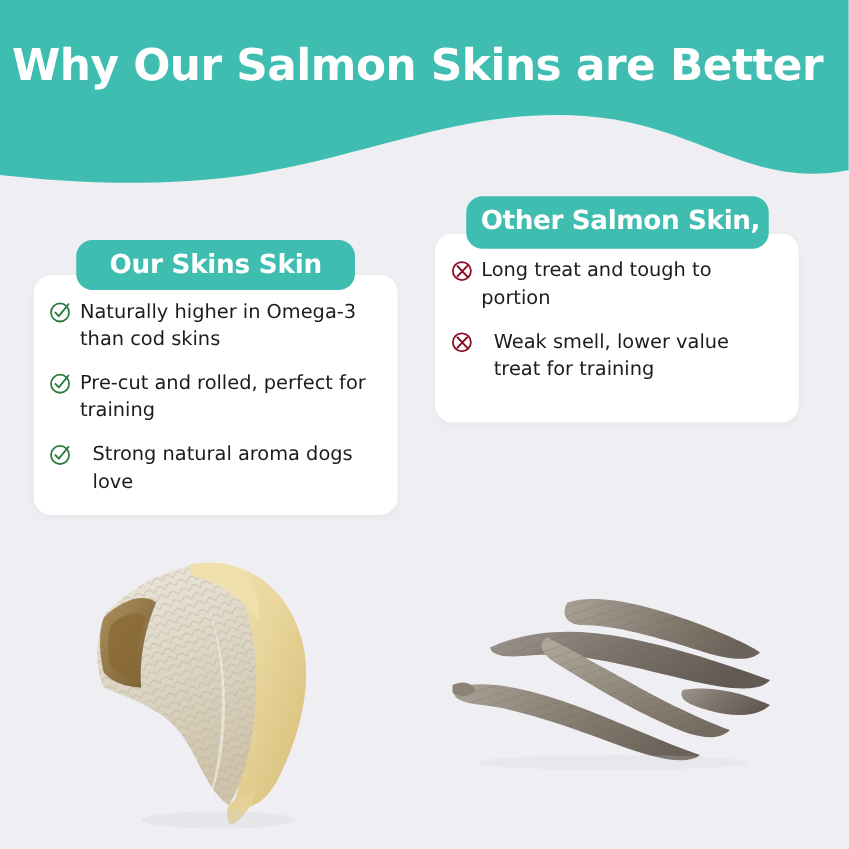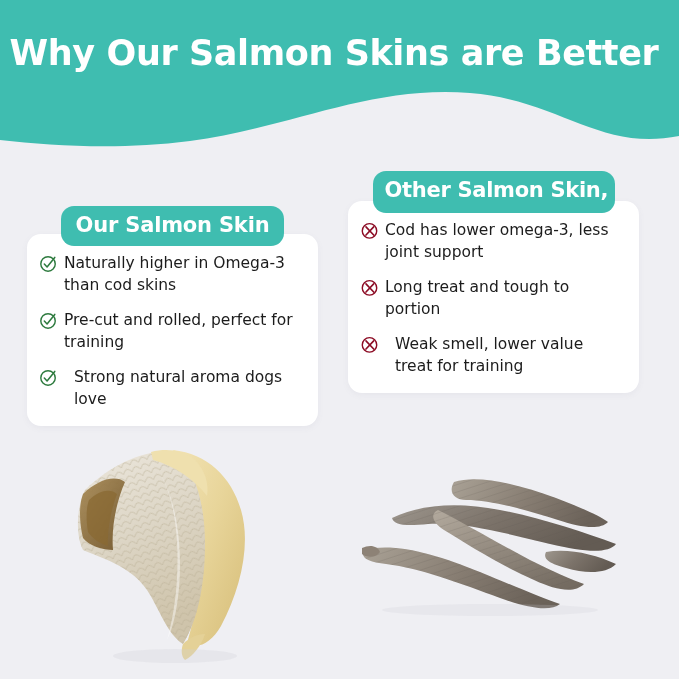--- a/index.html
+++ b/index.html
@@ -47,21 +47,21 @@
   
   .columns {
     position: absolute;
     top: 157px;
     left: 0;
     width: 679px;
     height: 290px;
   }
   .column {
     position: absolute;
-    top: 14px;
+    top: 0;
   }
   .column.left  { left: 27px;  width: 291px; }
   .column.right { left: 348px; width: 291px; }
 
   .badge {
     position: relative;
     z-index: 3;
     margin: 0 auto;
     background: #3fbdb0;
     color: #ffffff;
@@ -152,21 +152,21 @@
              C370,85 290,128 190,141
              C120,150 55,146 0,140 Z" fill="#3fbdb0"></path>
   </svg>
   <div class="header-title">Why Our Salmon Skins are Better</div>
 </div>
 
 <div class="columns">
 
   <div class="column left">
     <div class="badge one-line">
-      <span class="badge-line">Our Salmon Skin</span>
+      <span class="badge-line">Our Skins Skin</span>
     </div>
     <div class="card left-card">
       <ul class="feature-list">
         <li class="feature-item">
           <span class="feature-icon">
             <svg width="19" height="19" viewBox="0 0 20 20">
               <circle cx="9.5" cy="10.5" r="7.6" fill="none" stroke="#2d7a3e" stroke-width="1.5"></circle>
               <path d="M5.6,10.6 L8.5,13.6 L16.6,3.6" fill="none" stroke="#2d7a3e" stroke-width="1.6" stroke-linecap="round" stroke-linejoin="round"></path>
             </svg>
           </span>
@@ -200,29 +200,20 @@
     </div>
     <div class="card right-card">
       <ul class="feature-list">
         <li class="feature-item">
           <span class="feature-icon">
             <svg width="19" height="19" viewBox="0 0 20 20">
               <circle cx="10" cy="10.4" r="7.6" fill="none" stroke="#8c0b24" stroke-width="1.5"></circle>
               <path d="M6.3,6.2 L14.4,14.8 M14.4,6.2 L6.3,14.8" fill="none" stroke="#8c0b24" stroke-width="1.7" stroke-linecap="round"></path>
             </svg>
           </span>
-          <span class="feature-text">Cod has lower omega-3, less joint support</span>
-        </li>
-        <li class="feature-item">
-          <span class="feature-icon">
-            <svg width="19" height="19" viewBox="0 0 20 20">
-              <circle cx="10" cy="10.4" r="7.6" fill="none" stroke="#8c0b24" stroke-width="1.5"></circle>
-              <path d="M6.3,6.2 L14.4,14.8 M14.4,6.2 L6.3,14.8" fill="none" stroke="#8c0b24" stroke-width="1.7" stroke-linecap="round"></path>
-            </svg>
-          </span>
           <span class="feature-text">Long treat and tough to portion</span>
         </li>
         <li class="feature-item">
           <span class="feature-icon">
             <svg width="19" height="19" viewBox="0 0 20 20">
               <circle cx="10" cy="10.4" r="7.6" fill="none" stroke="#8c0b24" stroke-width="1.5"></circle>
               <path d="M6.3,6.2 L14.4,14.8 M14.4,6.2 L6.3,14.8" fill="none" stroke="#8c0b24" stroke-width="1.7" stroke-linecap="round"></path>
             </svg>
           </span>
           <span class="feature-text">Weak smell, lower value treat for training</span>

